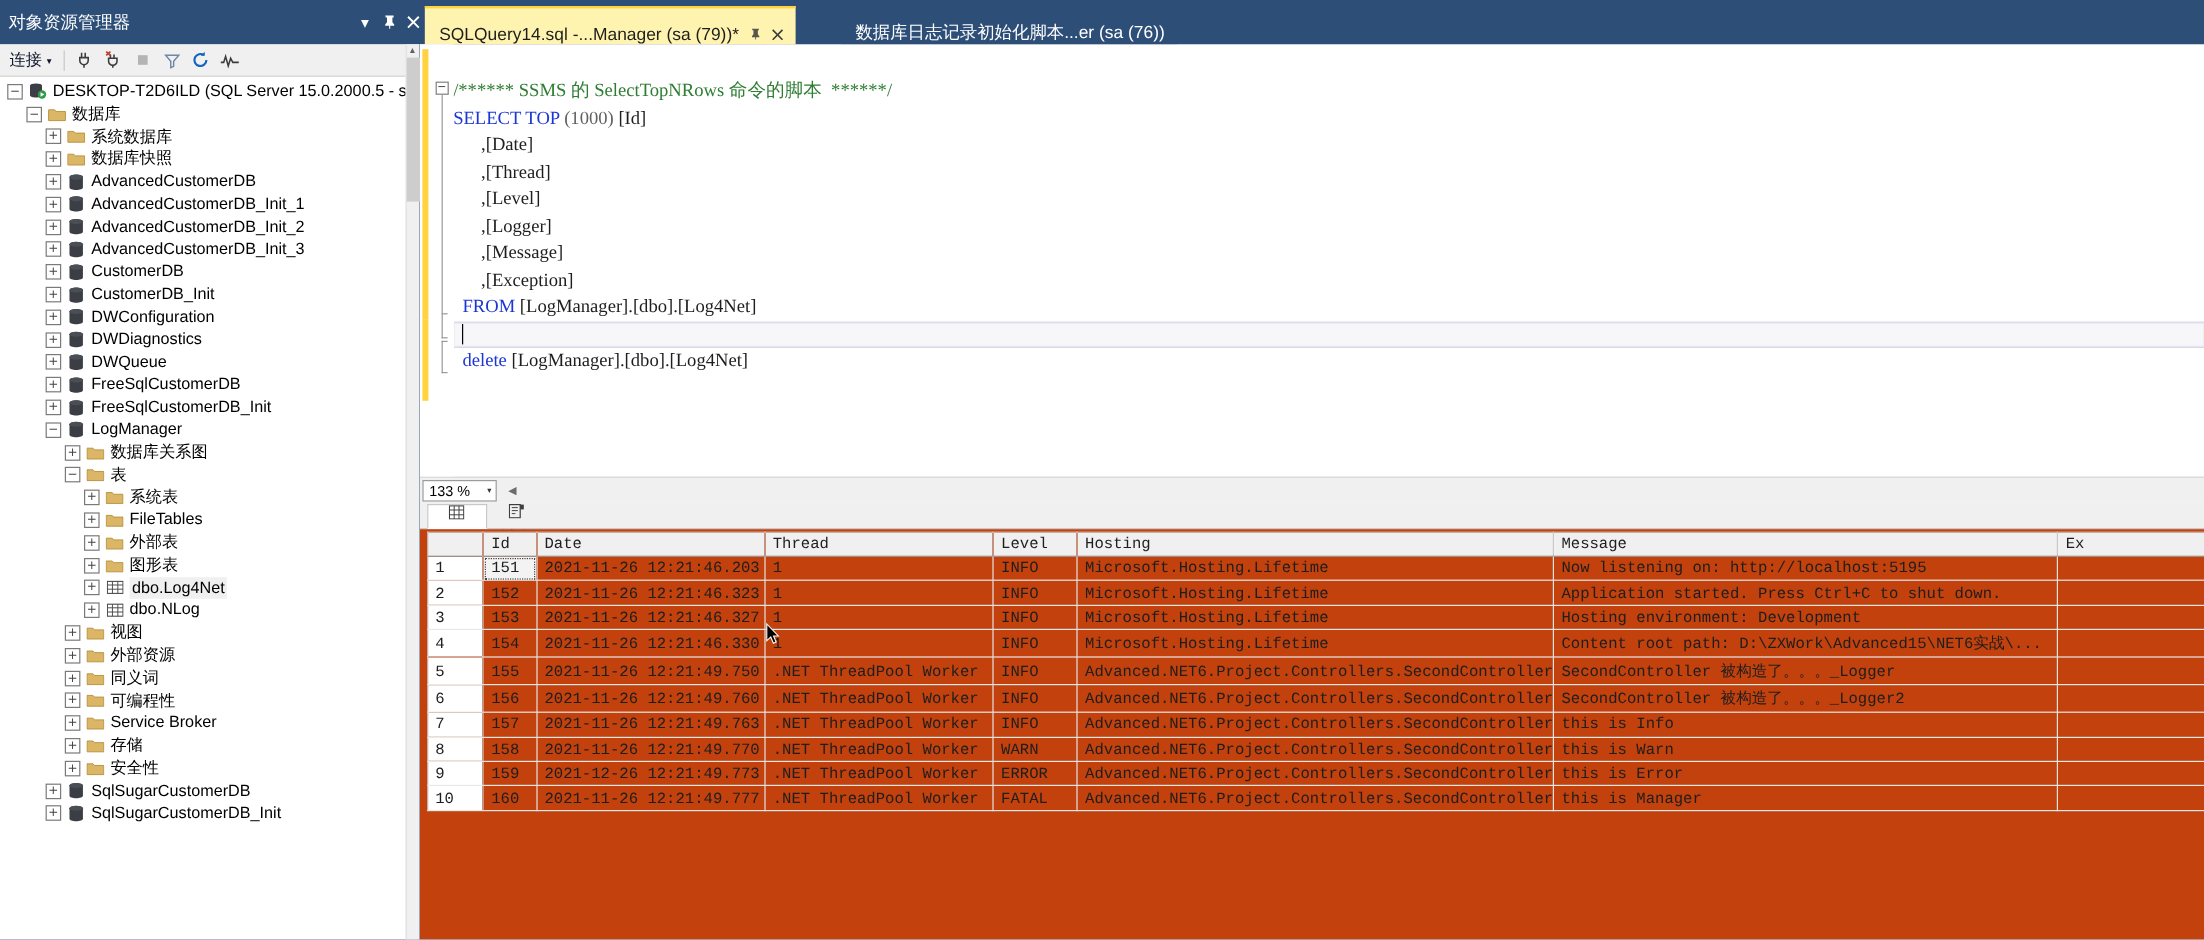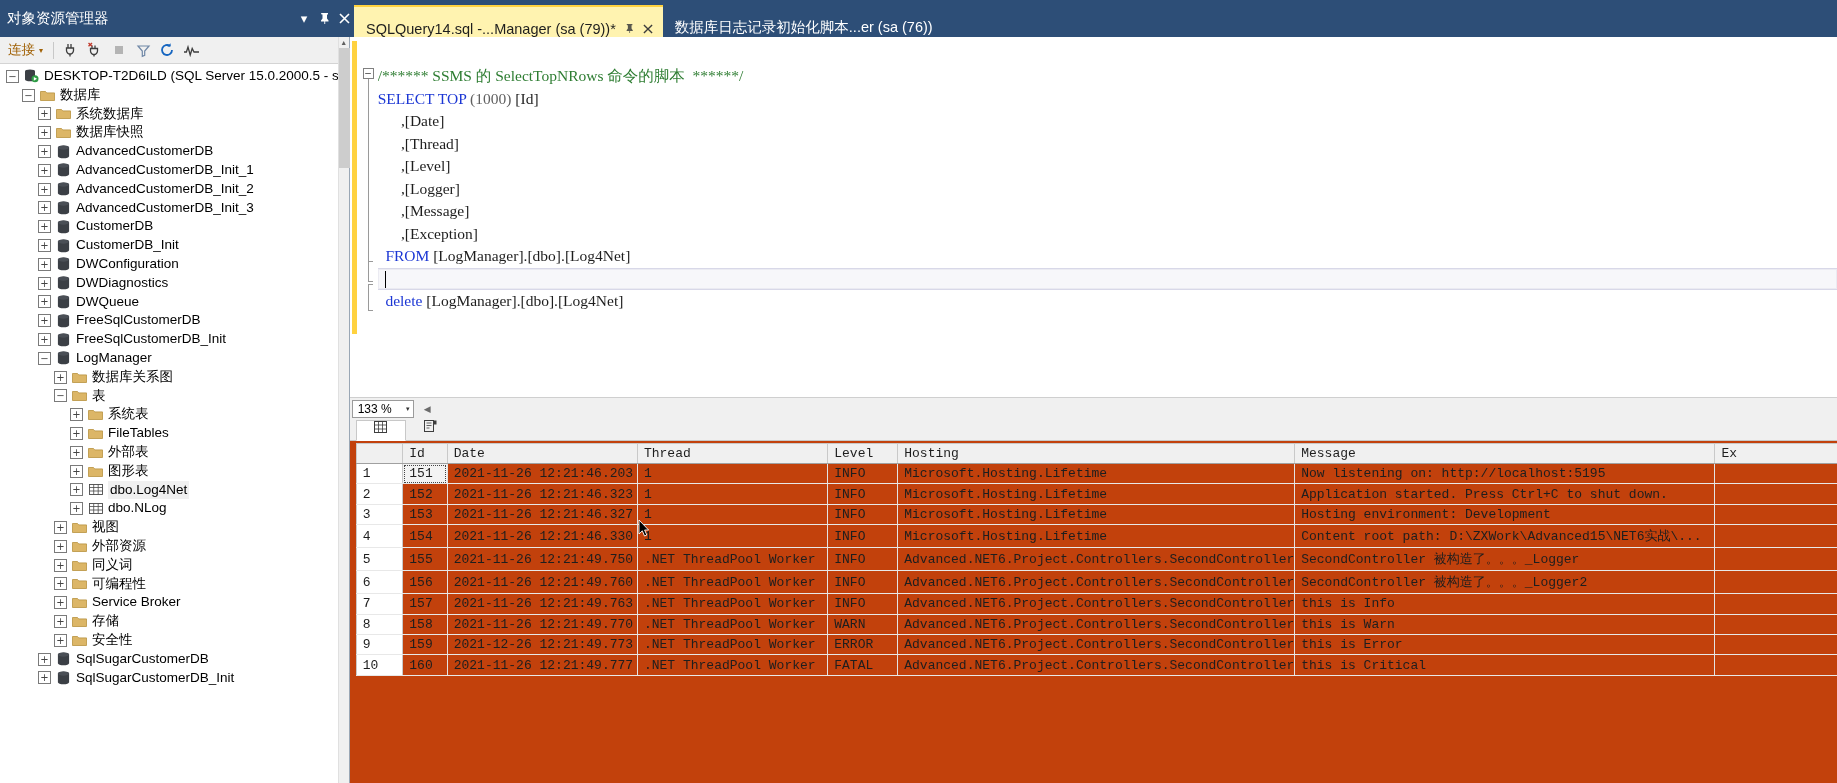--- a/index.html
+++ b/index.html
@@ -65,21 +65,21 @@
     font-size: 14.5px;
     white-space: nowrap;
     color: #ffffff;
     cursor: default;
   }
   .tab.active {
     background: #fff3b0;
     color: #1e1e1e;
     border-top: 2px solid #ffd23f;
   }
-  .tab.inactive { background: #2d4e77; }
+  .tab.inactive { background: #2d4e77; margin-left: 38px; }
   .tab.inactive2 { background: #3b5f8a; }
   .tab .tab-ico {
     margin-left: 9px;
     font-size: 12px;
     opacity: .85;
   }
   .tab .tab-close { margin-left: 9px; font-size: 14px; }
 
   
   .body-row {
@@ -104,21 +104,21 @@
     align-items: center;
     background: #f0f0f0;
     border-bottom: 1px solid #d4d4d4;
     padding-left: 6px;
     gap: 2px;
   }
   .oe-toolbar .connect-btn {
     display: flex; align-items: center;
     font-size: 13.5px;
     padding: 1px 4px 1px 2px;
-    color: #a16207;
+    color: #0f172a;
     cursor: default;
   }
   .oe-toolbar .caret { font-size: 8px; margin-left: 4px; }
   .tb-sep { width: 1px; height: 17px; background: #c8c8c8; margin: 0 4px; }
   .tb-ico {
     width: 22px; height: 22px;
     display: flex; align-items: center; justify-content: center;
     cursor: default;
   }
 
@@ -961,21 +961,21 @@
                 <td class="col-message">this is Error</td>
                 <td class="col-ex"></td>
               </tr>
               <tr>
                 <td class="rownum">10</td>
                 <td class="col-id">160</td>
                 <td class="col-date">2021-11-26 12:21:49.777</td>
                 <td class="col-thread">.NET ThreadPool Worker</td>
                 <td class="col-level">FATAL</td>
                 <td class="col-logger">Advanced.NET6.Project.Controllers.SecondController</td>
-                <td class="col-message">this is Critical</td>
+                <td class="col-message">this is Manager</td>
                 <td class="col-ex"></td>
               </tr>
             </tbody>
         </table>
       </div>
 
       <div class="mouse-cursor">
         <svg width="12" height="19" viewBox="0 0 12 19">
             <path d="M1 1 L1 15 L4.3 11.8 L6.5 17 L8.8 16 L6.6 11 L10.6 11 Z" fill="#000" stroke="#fff" stroke-width="0.9"></path>
           </svg>

